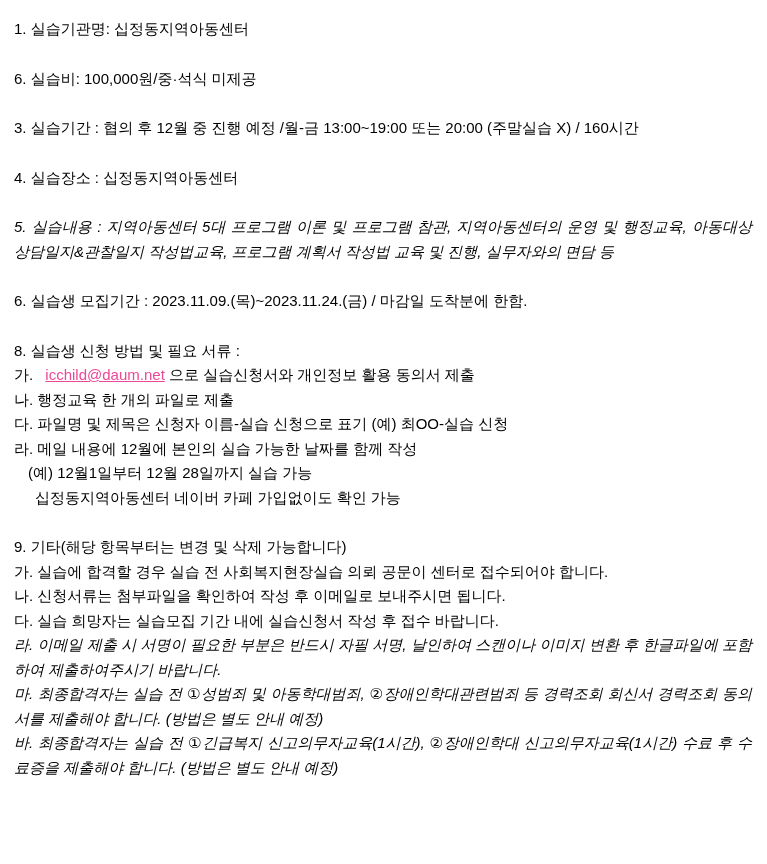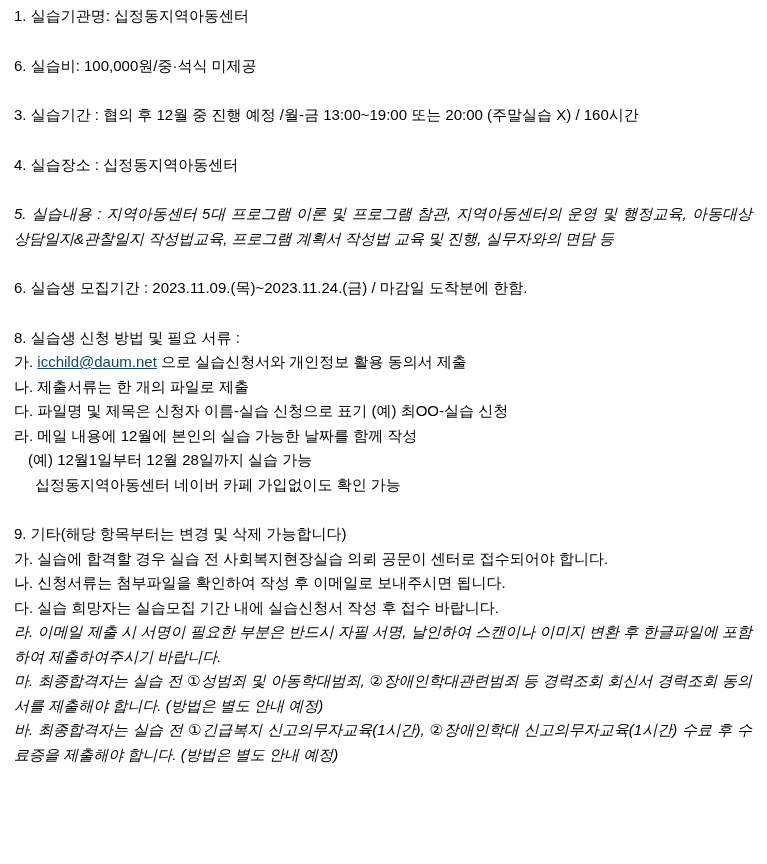--- a/index.html
+++ b/index.html
@@ -7,21 +7,21 @@
     padding: 0;
     background: #ffffff;
   }
   body {
     width: 767px;
     min-height: 864px;
   }
   .doc {
     box-sizing: border-box;
     width: 764px;
-    padding: 4px 12px 10px 14px;
+    padding: 17px 12px 10px 14px;
     font-family: "Liberation Sans", "DejaVu Sans", sans-serif;
     font-size: 15px;
     line-height: 24.5px;
     color: #000000;
     letter-spacing: 0;
   }
   .para {
     margin: 0 0 25px 0;
   }
   .para:last-child {
@@ -38,23 +38,24 @@
   }
   .indent-md {
     padding-left: 21px;
   }
   .justify {
     text-align: justify;
     word-break: break-all;
     font-style: italic;
   }
   .email-link {
-    color: #0c4a6e;
+    color: #ec4899;
     text-decoration: underline;
     cursor: pointer;
+    margin-left: 8px;
   }
 </style>
 </head>
 <body>
 
 <div class="doc">
 
   <p class="para">1. 실습기관명: 십정동지역아동센터</p>
 
   <p class="para">6. 실습비: 100,000원/중·석식 미제공</p>
@@ -64,21 +65,21 @@
   <p class="para">4. 실습장소 : 십정동지역아동센터</p>
 
   <p class="para justify">5. 실습내용 : 지역아동센터 5대 프로그램 이론 및 프로그램 참관, 지역아동센터의 운영 및 행정교육, 아동대상 상담일지&amp;관찰일지 작성법교육, 프로그램 계획서 작성법 교육 및 진행, 실무자와의 면담 등</p>
 
   <p class="para">6. 실습생 모집기간 : 2023.11.09.(목)~2023.11.24.(금) / 마감일 도착분에 한함.</p>
 
 
   <div class="para">
     <div class="line">8. 실습생 신청 방법 및 필요 서류 :</div>
     <div class="line"><span>가. </span><a class="email-link">icchild@daum.net</a><span> 으로 실습신청서와 개인정보 활용 동의서 제출</span></div>
-    <div class="line">나. 제출서류는 한 개의 파일로 제출</div>
+    <div class="line">나. 행정교육 한 개의 파일로 제출</div>
     <div class="line">다. 파일명 및 제목은 신청자 이름-실습 신청으로 표기 (예) 최OO-실습 신청</div>
     <div class="line bold">라. 메일 내용에 12월에 본인의 실습 가능한 날짜를 함께 작성</div>
     <div class="line bold indent-sm">(예) 12월1일부터 12월 28일까지 실습 가능</div>
     <div class="line indent-md">십정동지역아동센터 네이버 카페 가입없이도 확인 가능</div>
   </div>
 
   <div class="para">
     <div class="line">9. 기타(해당 항목부터는 변경 및 삭제 가능합니다)</div>
     <div class="line">가. 실습에 합격할 경우 실습 전 사회복지현장실습 의뢰 공문이 센터로 접수되어야 합니다.</div>
     <div class="line">나. 신청서류는 첨부파일을 확인하여 작성 후 이메일로 보내주시면 됩니다.</div>

